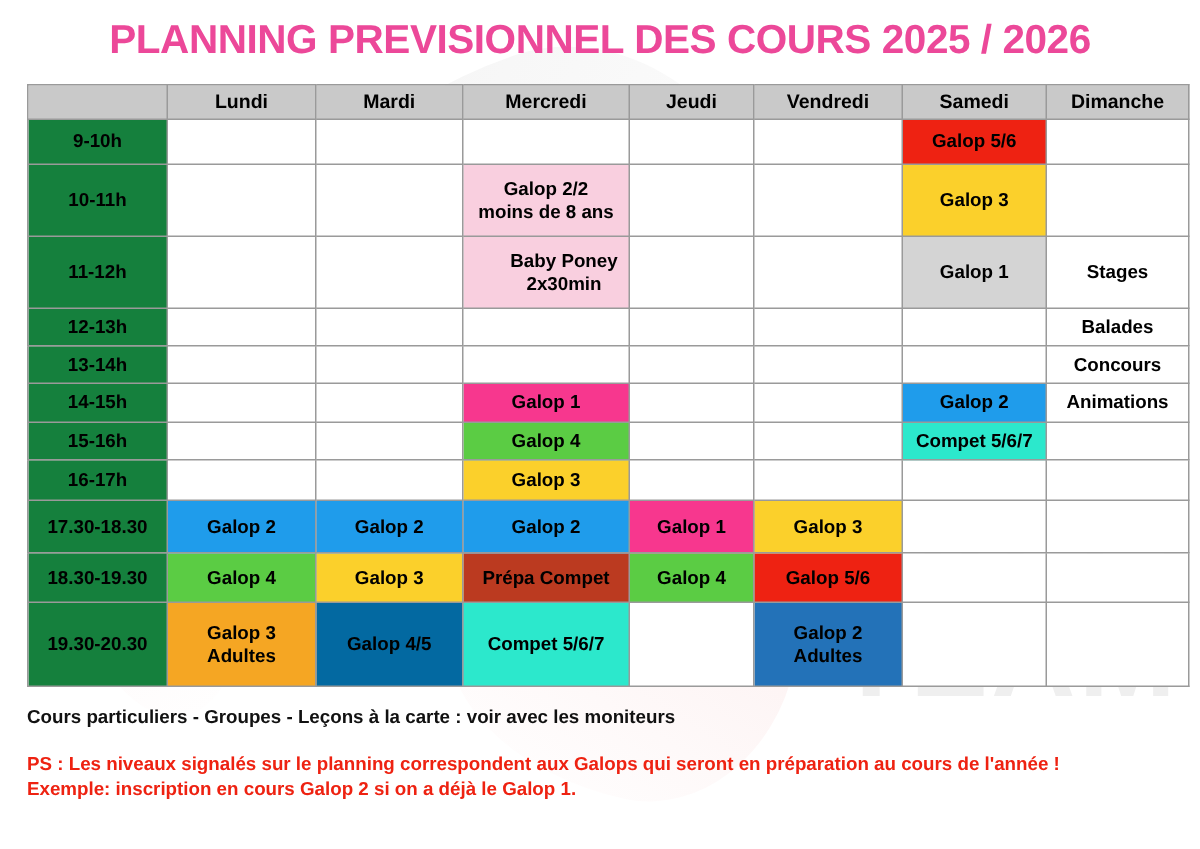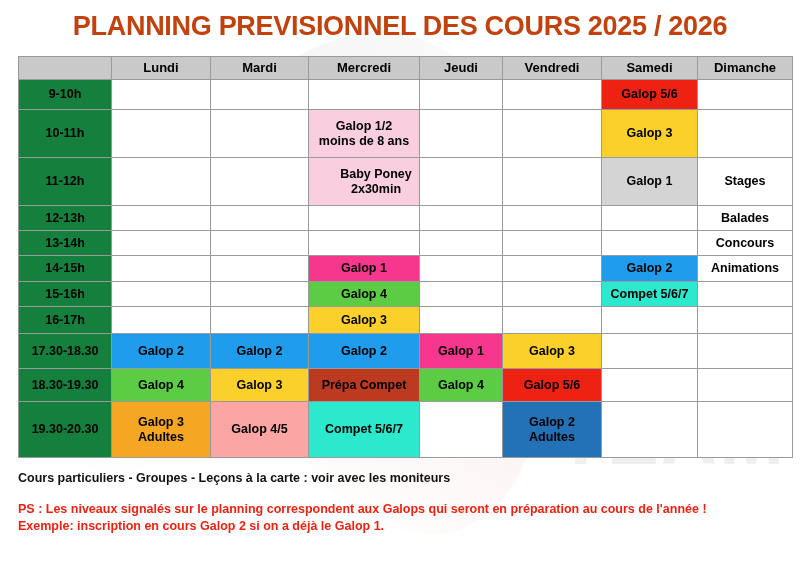--- a/index.html
+++ b/index.html
@@ -74,21 +74,21 @@
     transform: rotate(-8deg);
   }
 
   
   #page-title {
     position: relative;
     z-index: 2;
     text-align: center;
     font-size: 27px;
     font-weight: bold;
-    color: #c2410c;
+    color: #ec4899;
     letter-spacing: -0.3px;
     padding-top: 11px;
     font-family: "Liberation Sans", sans-serif;
   }
 
   
   #schedule-wrap {
     position: relative;
     z-index: 2;
     margin: 14px 16px 0 18px;
@@ -202,21 +202,21 @@
         </tr>
         <tr style="height: 48px;">
           <td class="time-cell">10-11h</td>
           <td class="slot">
             <span class="cell-line"></span>
           </td>
           <td class="slot">
             <span class="cell-line"></span>
           </td>
           <td class="slot filled" style="background: rgb(249, 207, 223);">
-            <span class="cell-line">Galop 1/2</span>
+            <span class="cell-line">Galop 2/2</span>
             <span class="cell-line">moins de 8 ans</span>
           </td>
           <td class="slot">
             <span class="cell-line"></span>
           </td>
           <td class="slot">
             <span class="cell-line"></span>
           </td>
           <td class="slot filled" style="background: rgb(251, 208, 43);">
             <span class="cell-line">Galop 3</span>
@@ -417,21 +417,21 @@
           <td class="slot">
             <span class="cell-line"></span>
           </td>
         </tr>
         <tr style="height: 56px;">
           <td class="time-cell">19.30-20.30</td>
           <td class="slot filled" style="background: rgb(245, 166, 35);">
             <span class="cell-line">Galop 3</span>
             <span class="cell-line">Adultes</span>
           </td>
-          <td class="slot filled" style="background: #fca5a5;">
+          <td class="slot filled" style="background: #0369a1;">
             <span class="cell-line">Galop 4/5</span>
           </td>
           <td class="slot filled" style="background: rgb(44, 232, 204);">
             <span class="cell-line">Compet 5/6/7</span>
           </td>
           <td class="slot">
             <span class="cell-line"></span>
           </td>
           <td class="slot filled" style="background: rgb(35, 114, 184);">
             <span class="cell-line">Galop 2</span>

